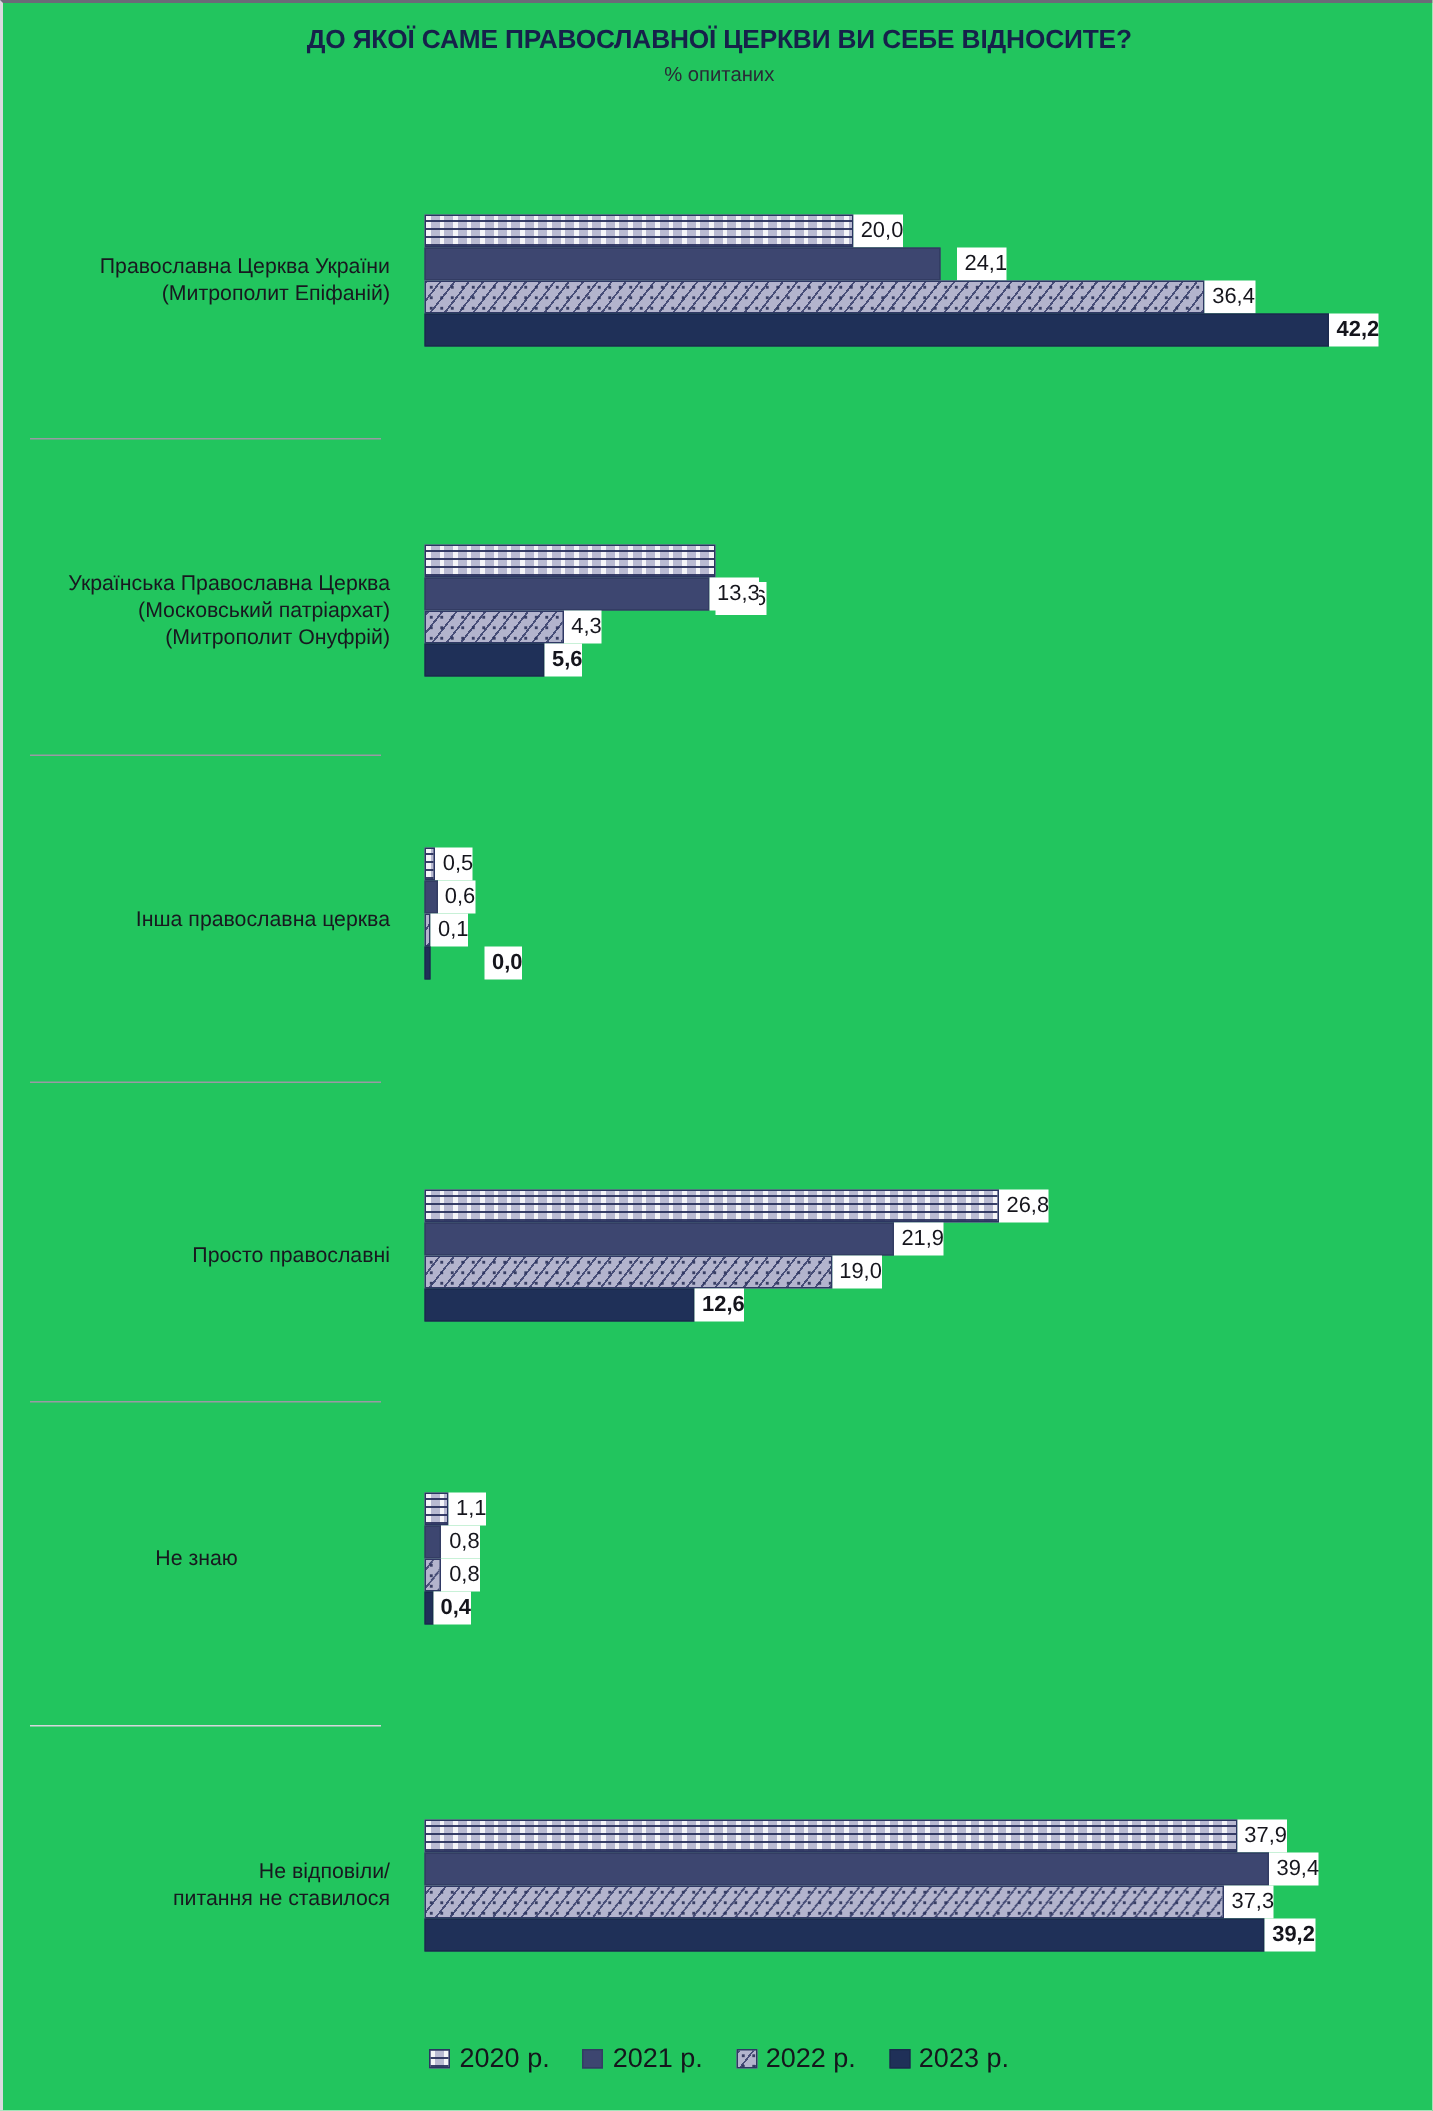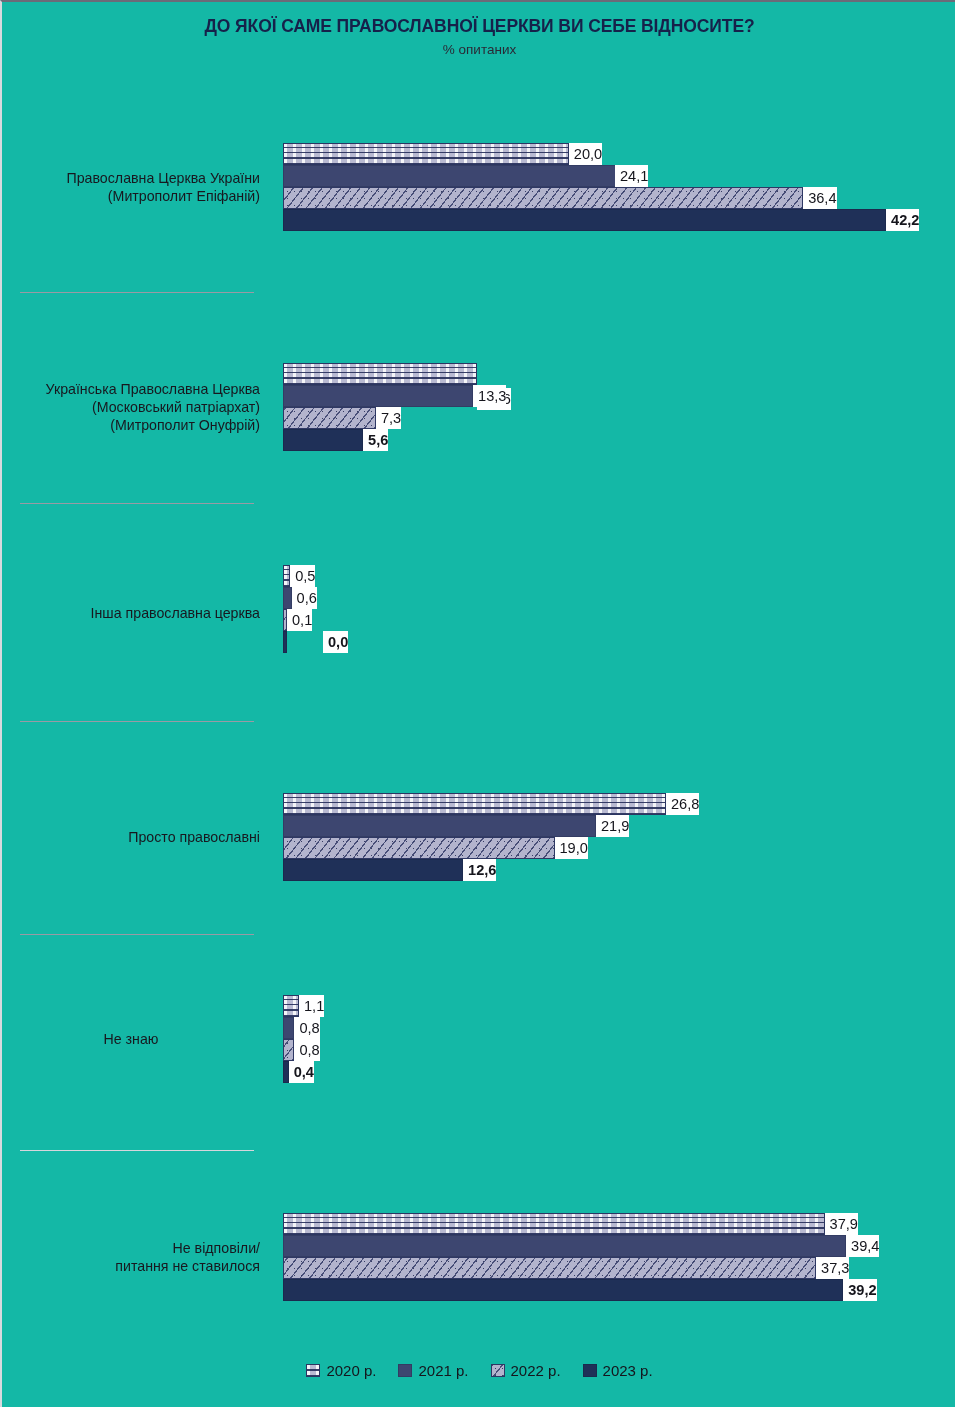--- a/index.html
+++ b/index.html
@@ -9,21 +9,21 @@
   }
   body {
     font-family: "Liberation Sans", "DejaVu Sans", sans-serif;
     color: #1a1a2e;
   }
 
   #page {
     position: relative;
     width: 955px;
     height: 1407px;
-    background: #14b8a6;
+    background: #22c55e;
     box-sizing: border-box;
     border-left: 2px solid #d9d9de;
     border-top: 2px solid #6b6b78;
     overflow: hidden;
   }
 
   
   .header {
     position: absolute;
     left: 0;
@@ -180,21 +180,21 @@
     align-items: center;
     gap: 6px;
   }
   .legend-swatch {
     width: 14px;
     height: 13px;
     display: inline-block;
     box-sizing: border-box;
   }
   .legend-text {
-    font-size: 15px;
+    font-size: 18px;
     color: #15151c;
   }
 </style>
 </head>
 <body>
 
 <div id="page">
 
   <div class="header">
     <div class="chart-title">ДО ЯКОЇ САМЕ ПРАВОСЛАВНОЇ ЦЕРКВИ ВИ СЕБЕ ВІДНОСИТЕ?</div>
@@ -205,21 +205,21 @@
       <div class="group" style="top: 141px; height: 88px;">
         <div class="cat-label" style="top: 25.8px;">Православна Церква України
 (Митрополит Епіфаній)</div>
         <div class="bars">
           <div class="bar-row">
             <div class="bar s2020" title="2020 р.: 20,0" style="width: 285.8px;"></div>
             <div class="val" style="left: 285.8px;">20,0</div>
           </div>
           <div class="bar-row">
             <div class="bar s2021" title="2021 р.: 24,1" style="width: 344.389px;"></div>
-            <div class="val" style="left: 332px;">24,1</div>
+            <div class="val" style="left: 355px;">24,1</div>
           </div>
           <div class="bar-row">
             <div class="bar s2022" title="2022 р.: 36,4" style="width: 520.156px;"></div>
             <div class="val" style="left: 520.156px;">36,4</div>
           </div>
           <div class="bar-row">
             <div class="bar s2023" title="2023 р.: 42,2" style="width: 603.038px;"></div>
             <div class="val bold" style="left: 603.038px;">42,2</div>
           </div>
         </div>
@@ -232,21 +232,21 @@
           <div class="bar-row">
             <div class="bar s2020" title="2020 р.: 13,6" style="width: 194.344px;"></div>
             <div class="val" style="left: 194.344px; margin-top: 25px;">13,6</div>
           </div>
           <div class="bar-row">
             <div class="bar s2021" title="2021 р.: 13,3" style="width: 190.057px;"></div>
             <div class="val" style="left: 190.057px;">13,3</div>
           </div>
           <div class="bar-row">
             <div class="bar s2022" title="2022 р.: 6,5" style="width: 92.885px;"></div>
-            <div class="val" style="left: 92.885px;">7,3</div>
+            <div class="val" style="left: 92.885px;">4,3</div>
           </div>
           <div class="bar-row">
             <div class="bar s2023" title="2023 р.: 5,6" style="width: 80.024px;"></div>
             <div class="val bold" style="left: 80.024px;">5,6</div>
           </div>
         </div>
       </div>
       <div class="group" style="top: 563px; height: 88px;">
         <div class="cat-label" style="top: 39px;">Інша православна церква</div>
         <div class="bars">

